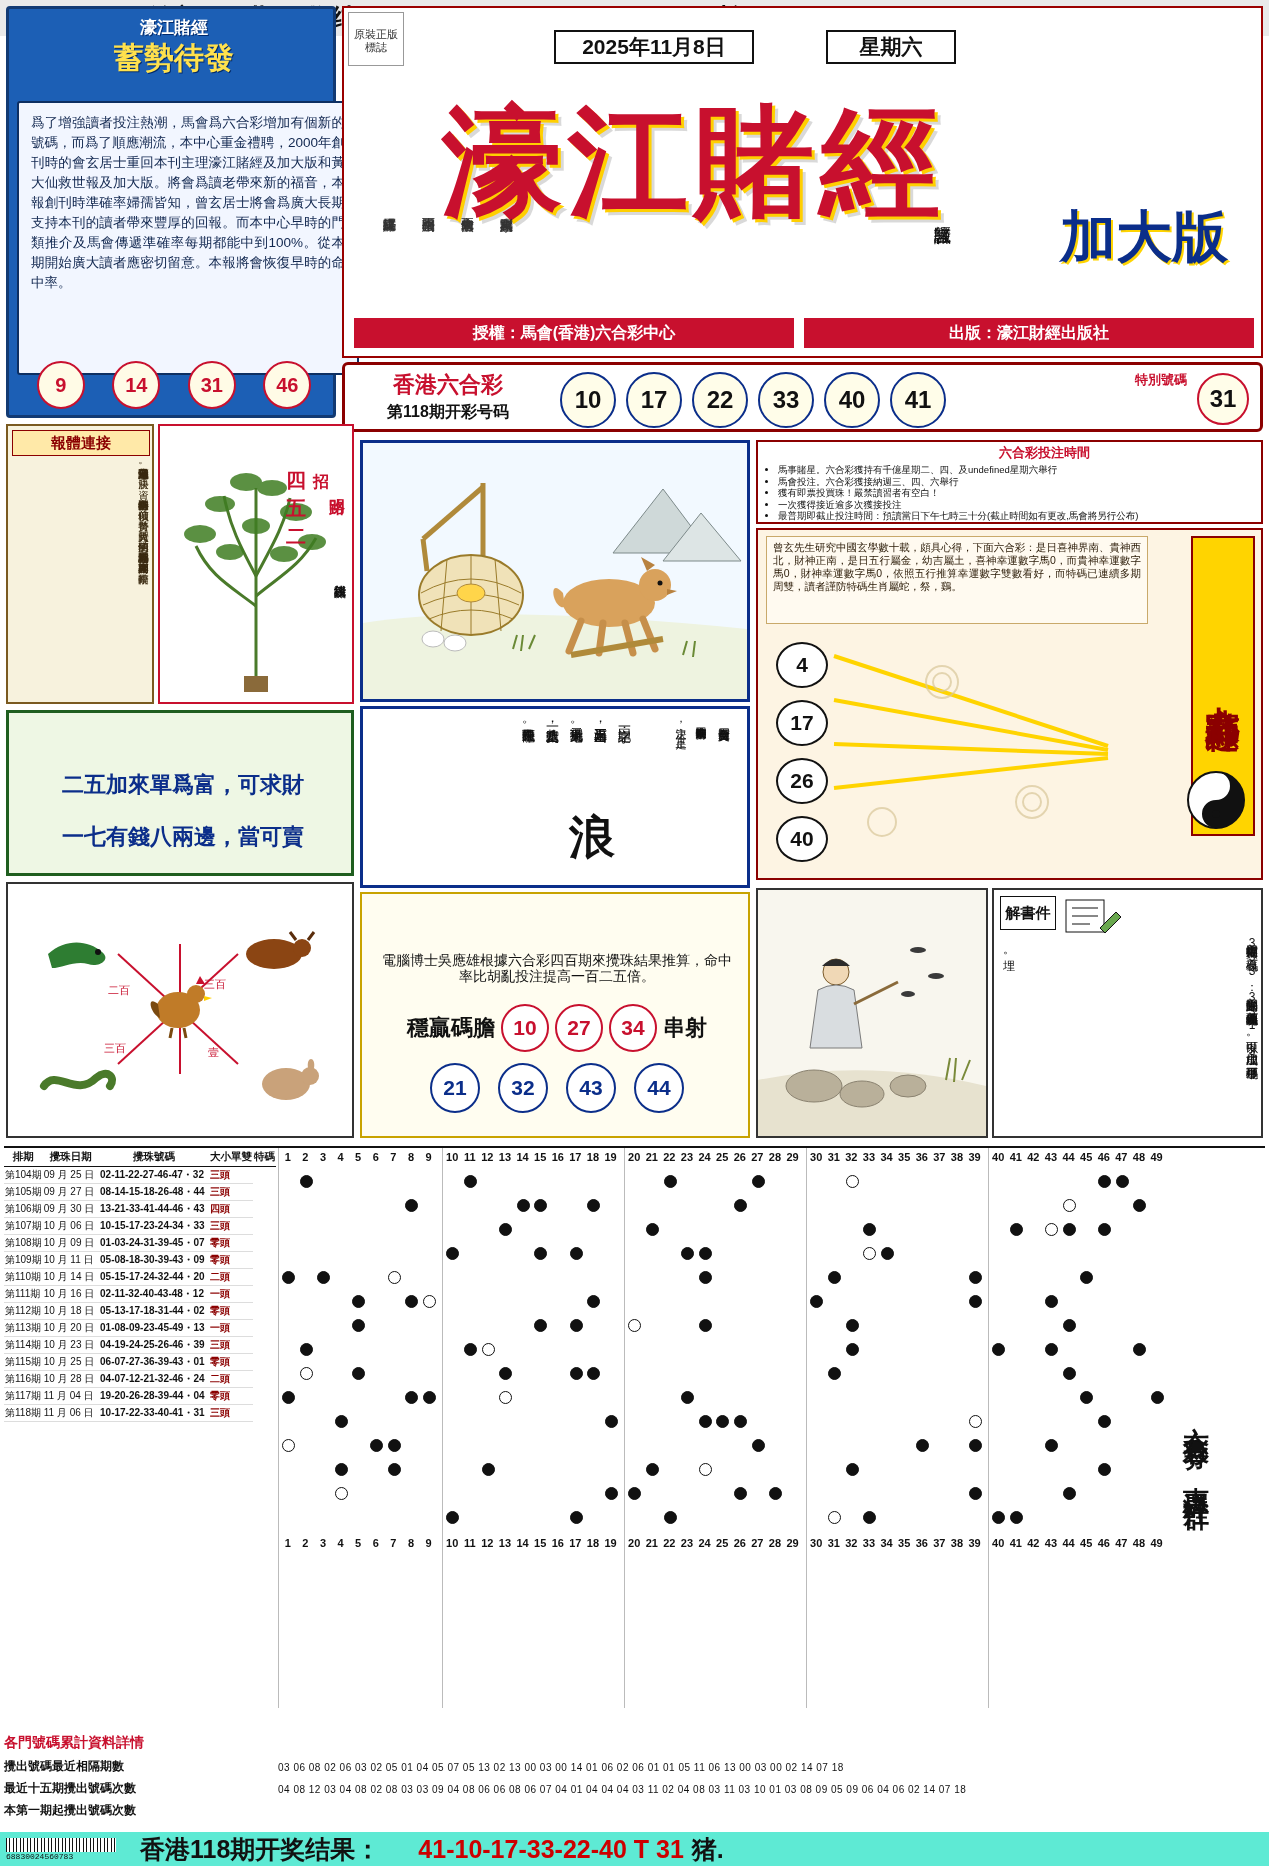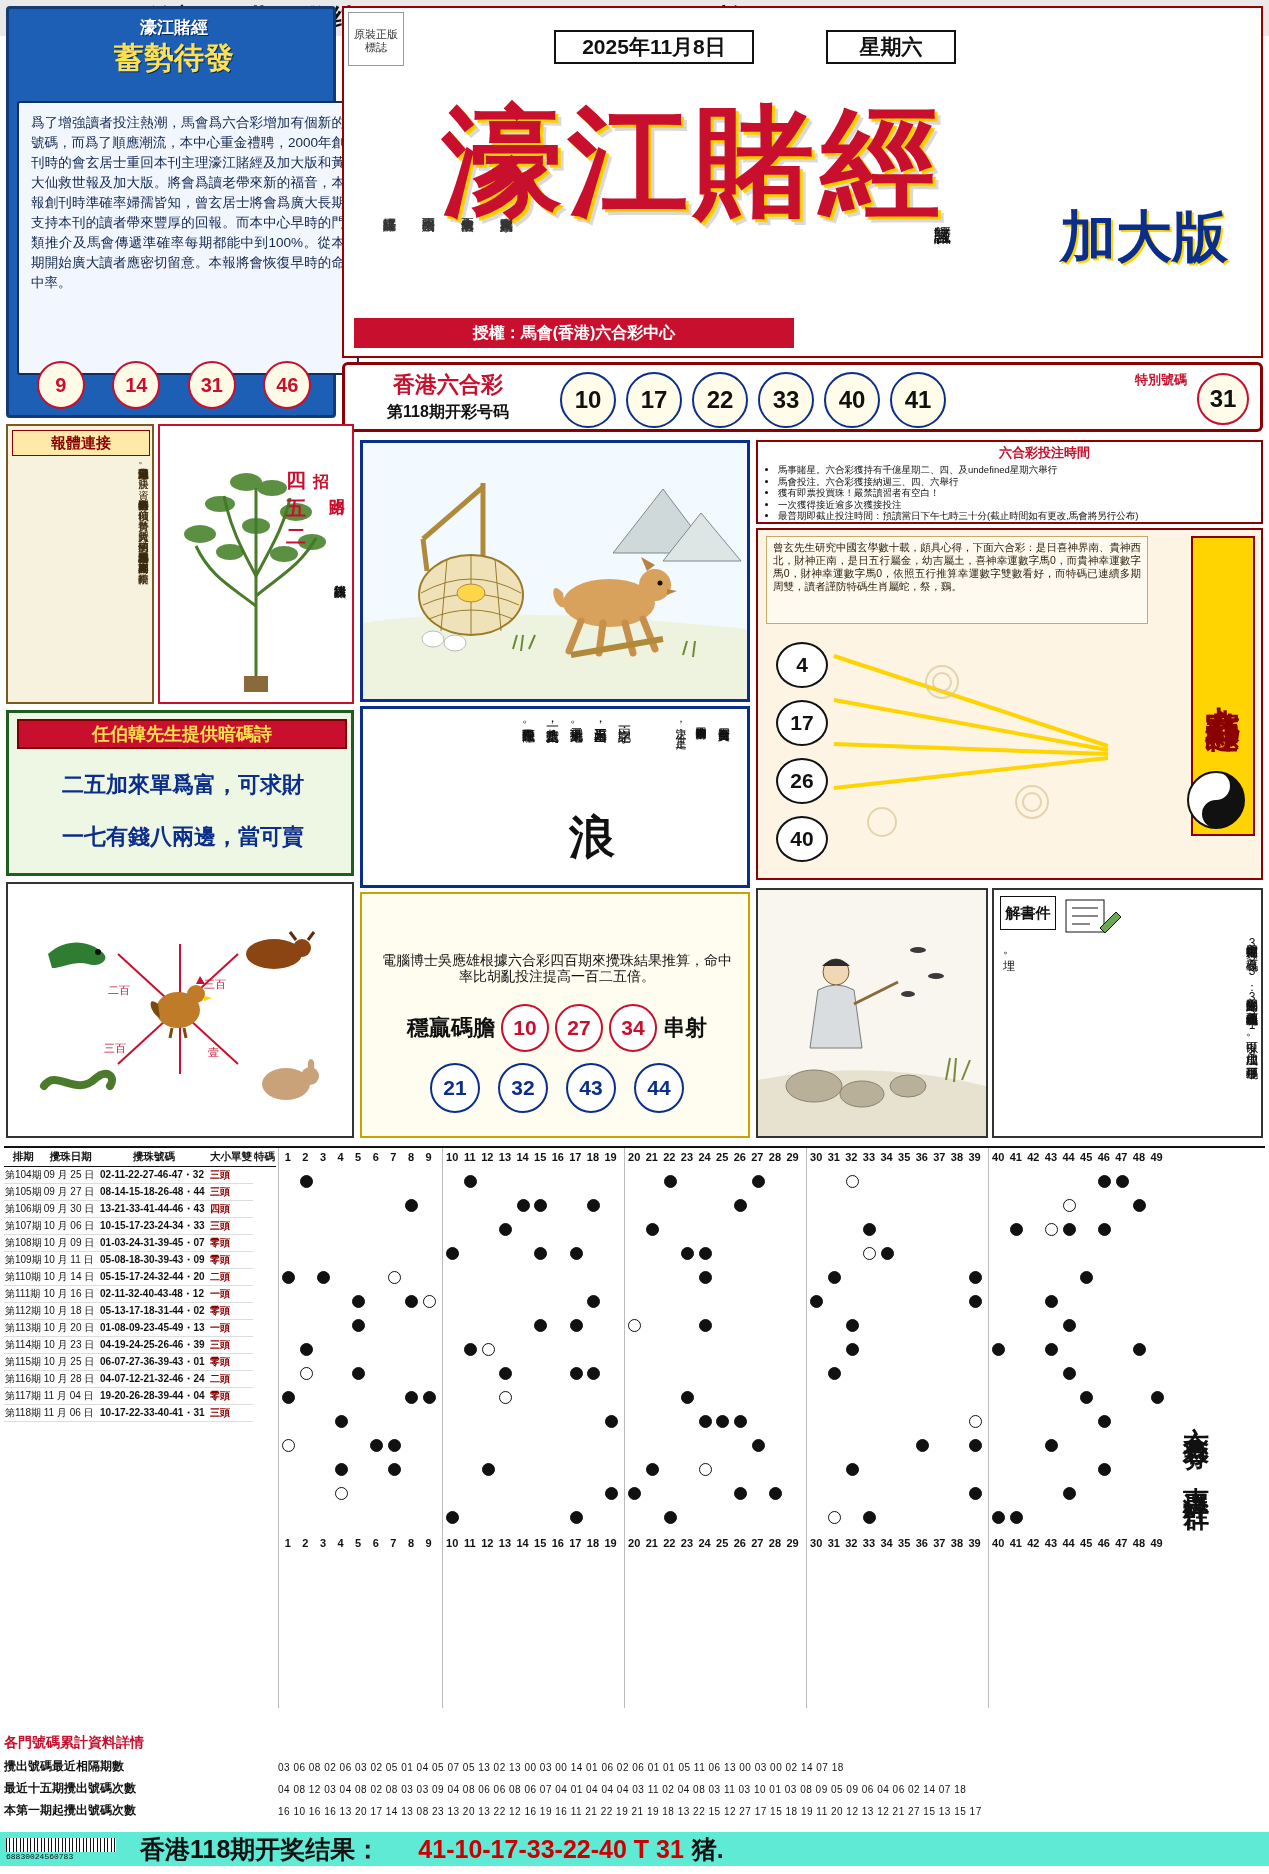--- a/index.html
+++ b/index.html
@@ -387,20 +387,21 @@
     <div class="abs ctr" id="masthead-title">濠江賭經</div>
     <div class="abs ctr" id="masthead-sub">加大版</div>
     <div class="abs" id="masthead-vcols">
       <span class="vert">濠江賭經轟雷碼</span>
       <span class="vert">賭根削去頭不回</span>
       <span class="vert">肉會至省無米炊</span>
       <span class="vert">六彩賭惠禍萬家</span>
     </div>
     <div class="abs vert" id="masthead-motto">賭經誠言</div>
     <div class="abs ctr" id="masthead-auth">授權：馬會(香港)六合彩中心</div>
+    <div class="abs ctr" id="masthead-pub">出版：濠江財經出版社</div>
   </div>
 
   <div class="abs" id="draw-strip">
     <div id="draw-label">
       <span>香港六合彩</span>
       <span class="l2">第118期开彩号码</span>
     </div>
     <div id="draw-balls">
       <div class="ball">10</div>
       <div class="ball">17</div>
@@ -446,21 +447,20 @@
       <div>四</div>
       <div>五</div>
       <div>二</div>
     </div>
     <div class="abs vert" style="left:150px;top:34px;font-size:16px;color:#c8102e;font-weight:bold;">招</div>
     <div class="abs vert" style="left:166px;top:60px;font-size:16px;color:#c8102e;font-weight:bold;">明路</div>
     <div class="abs vert" id="tree-caption">搖錢樹贏錢訣</div>
   </div>
 
   <div class="abs" id="poem-box">
-    <div class="abs ctr" id="poem-title">任伯韓先生提供暗碼詩</div>
     <div class="abs" id="poem-line1">二五加來單爲富，可求財</div>
     <div class="abs" id="poem-line2">一七有錢八兩邊，當可賣</div>
   </div>
 
   <div class="abs" id="animal-box">
     <svg width="344" height="252" viewBox="0 0 344 252">
       <rect x="0" y="0" width="344" height="252" fill="#ffffff"></rect>
       <g stroke="#c8102e" stroke-width="2">
         <line x1="110" y1="70" x2="230" y2="180"></line>
         <line x1="230" y1="70" x2="110" y2="180"></line>
@@ -1162,21 +1162,20 @@
 
     <div class="abs" id="stats-title">各門號碼累計資料詳情</div>
 
     <div class="abs stats-row-label" style="top:610px;">攪出號碼最近相隔期數</div>
     <div class="abs stats-row-vals" style="top:610px;">03 06 08 02 06 03 02 05 01 04 05 07 05 13 02 13 00 03 00 14 01 06 02 06 01 01 05 11 06 13 00 03 00 02 14 07 18</div>
 
     <div class="abs stats-row-label" style="top:632px;">最近十五期攪出號碼次數</div>
     <div class="abs stats-row-vals" style="top:632px;">04 08 12 03 04 08 02 08 03 03 09 04 08 06 06 08 06 07 04 01 04 04 04 03 11 02 04 08 03 11 03 10 01 03 08 09 05 09 06 04 06 02 14 07 18</div>
 
     <div class="abs stats-row-label" style="top:654px;">本第一期起攪出號碼次數</div>
-    <div class="abs stats-row-vals" style="top:654px;">16 10 16 16 13 20 17 14 13 08 23 13 20 13 22 12 16 19 16 11 21 22 19 21 19 18 13 22 15 12 27 17 15 18 19 11 20 12 13 12 21 27 15 13 15 17</div>
   </div>
 
   <div class="abs" id="bottom-bar">
     <div id="bottom-bar-text">
       <span>香港</span>
       <span>118期开奖结果：</span>
       <span class="red">41-10-17-33-22-40 T 31</span>
       <span style="margin-left:8px">猪.</span>
     </div>
   </div>

